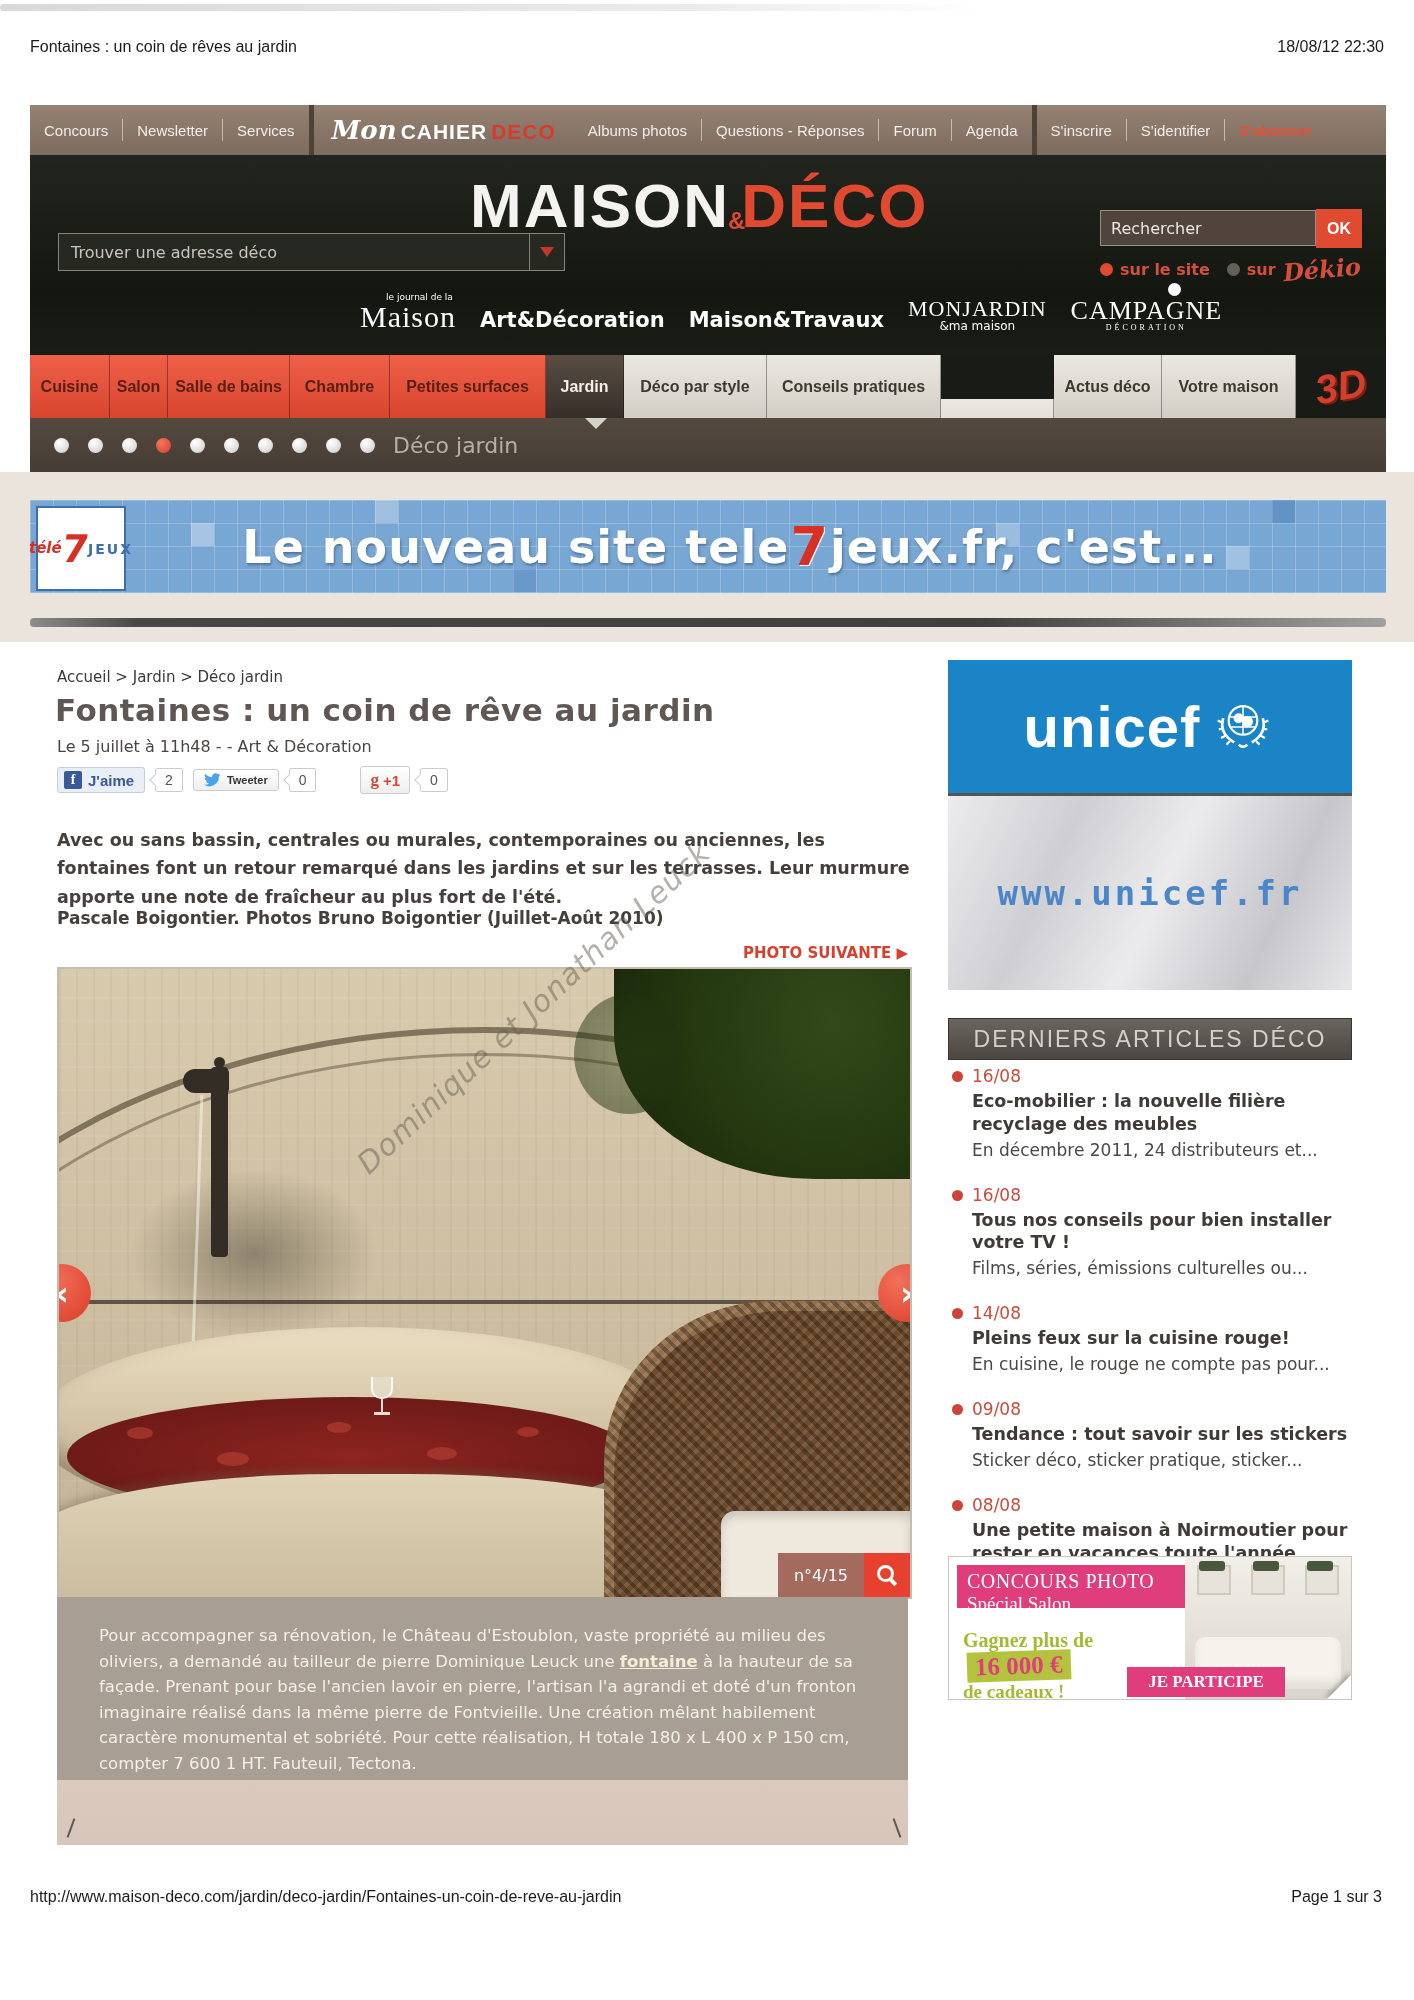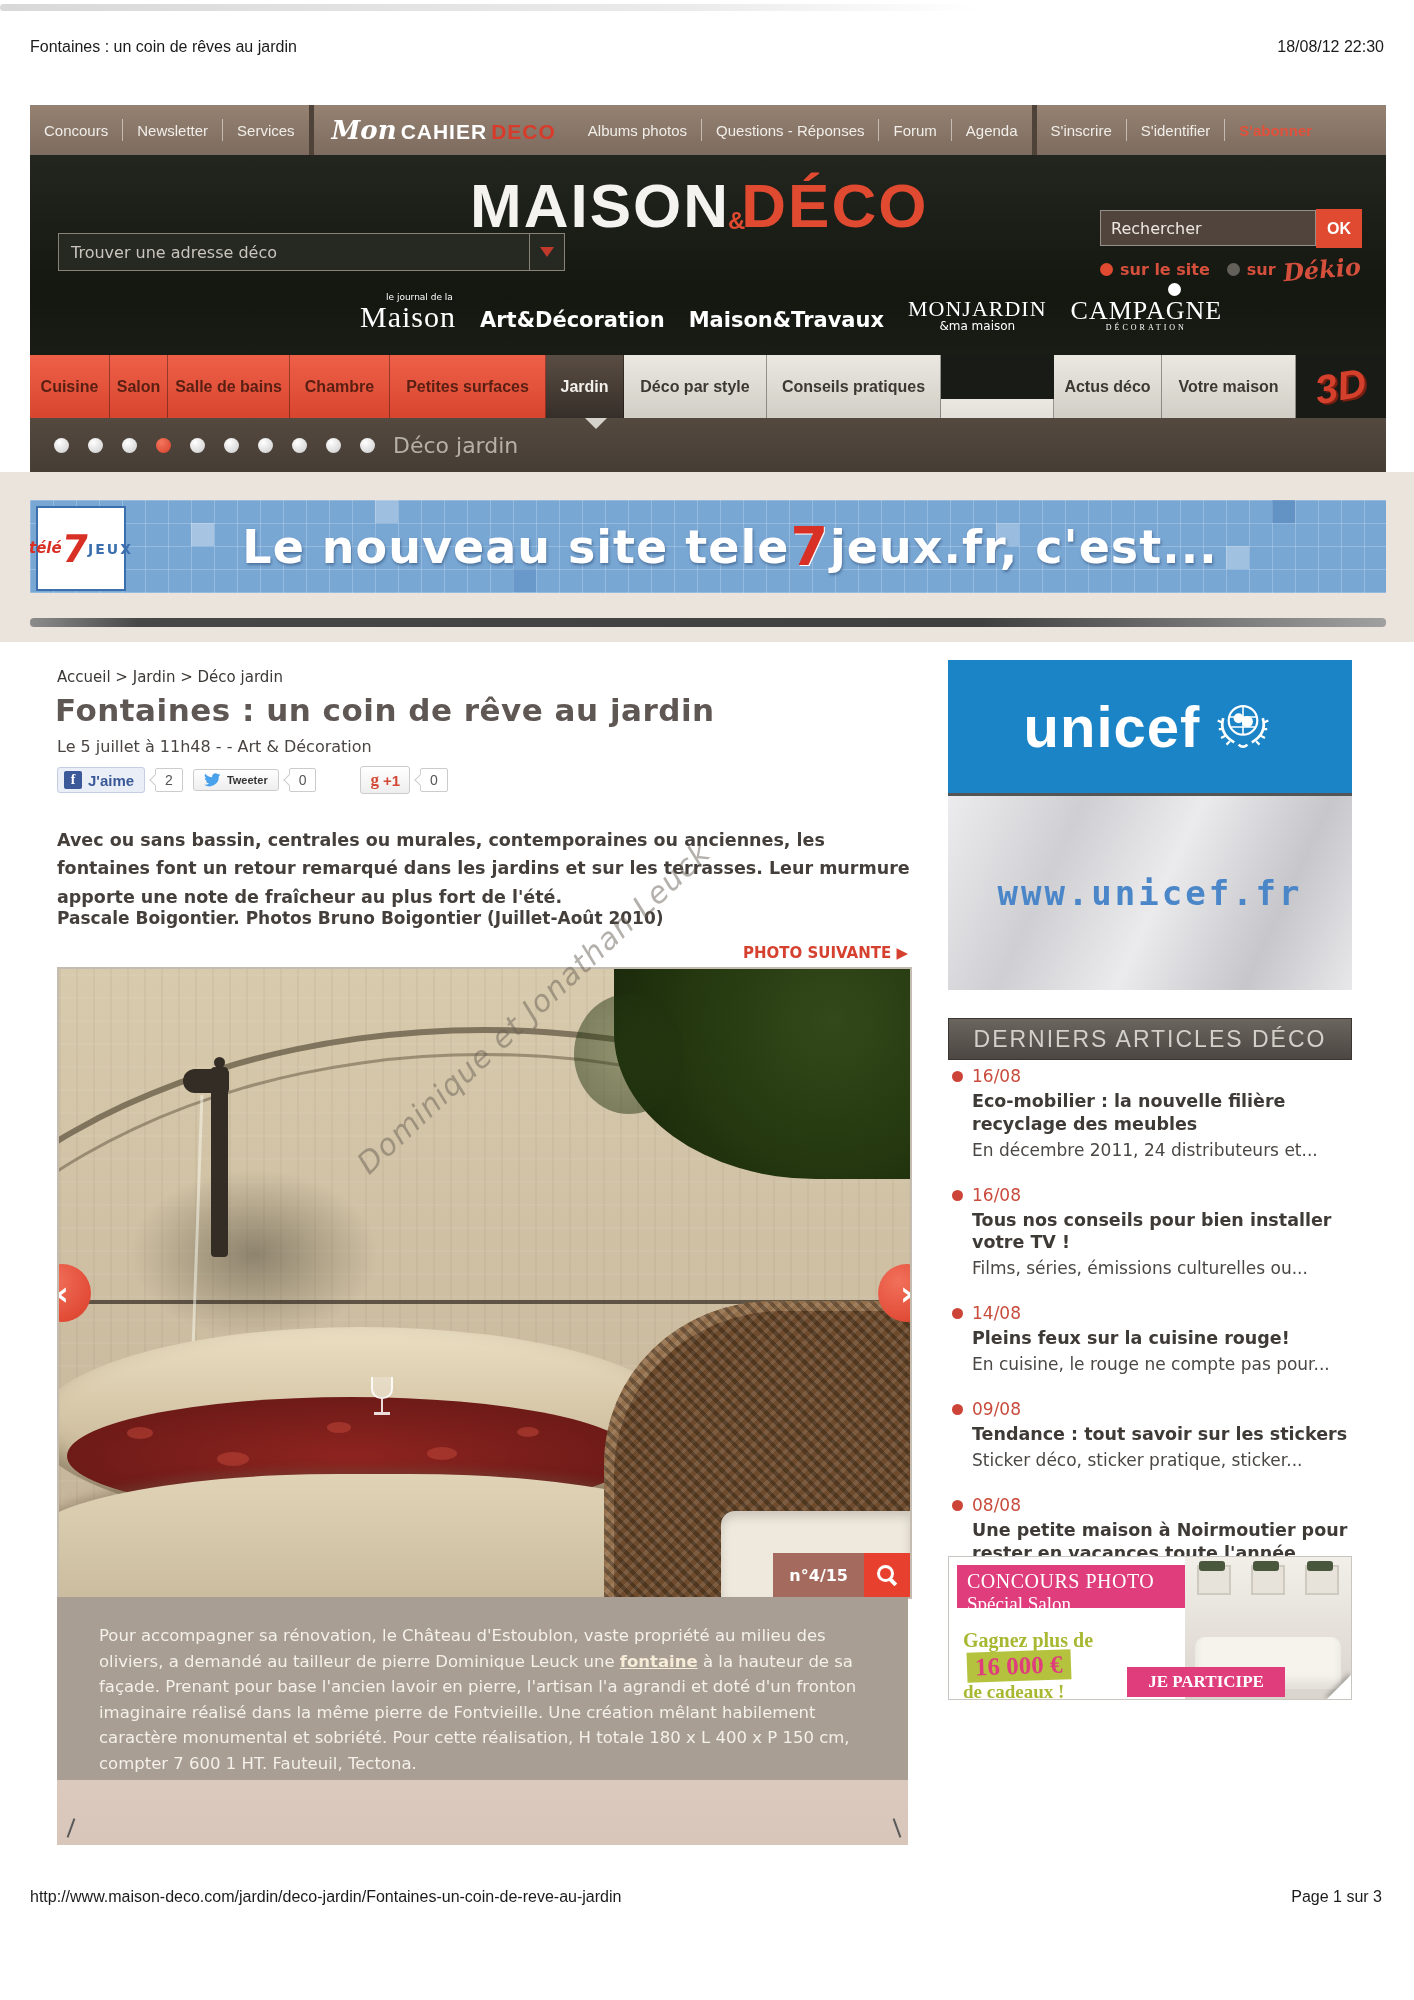--- a/index.html
+++ b/index.html
@@ -168,21 +168,21 @@
       background:repeating-linear-gradient(45deg,rgba(0,0,0,.28) 0 4px,transparent 4px 9px),
                  repeating-linear-gradient(-45deg,rgba(255,255,255,.10) 0 4px,transparent 4px 9px);}
   .ph-cushion{position:absolute;left:662px;top:542px;width:189px;height:86px;background:#efe9dd;
               border-radius:14px 0 0 0;box-shadow:inset 0 6px 10px rgba(0,0,0,.15);z-index:2;}
   .ph-arrow{position:absolute;top:295px;width:58px;height:58px;border-radius:50%;
             background:radial-gradient(circle at 35% 30%,#f2705a,#da3d28);display:flex;align-items:center;
             justify-content:center;color:#fff;font-size:34px;font-weight:bold;z-index:4;cursor:pointer;
             font-family:"DejaVu Sans",sans-serif;}
   .ph-prev{left:-26px;}
   .ph-next2{right:-26px;}
-  .ph-counter{position:absolute;right:0;bottom:0;display:flex;z-index:4;font-weight:bold;}
+  .ph-counter{position:absolute;right:0;bottom:0;display:flex;z-index:4;}
   .ph-count-label{background:rgba(150,84,72,.85);color:#fff;font-size:16px;display:flex;align-items:center;
                   padding:0 16px;height:44px;}
   .ph-mag-btn{width:46px;height:44px;background:#e8402e;display:flex;align-items:center;justify-content:center;cursor:pointer;}
   .mag-ico{position:relative;width:20px;height:20px;}
   .mag-ico::before{content:"";position:absolute;left:0;top:0;width:11px;height:11px;border:3px solid #fff;border-radius:50%;}
   .mag-ico::after{content:"";position:absolute;left:14px;top:13px;width:4px;height:8px;background:#fff;transform:rotate(-45deg);}
 
   
   .caption{top:1597px;left:57px;width:851px;height:248px;box-sizing:border-box;
            background:linear-gradient(180deg,#a89e93 0,#a89e93 183px,#dbc9be 183px,#d8c6bb 100%);

